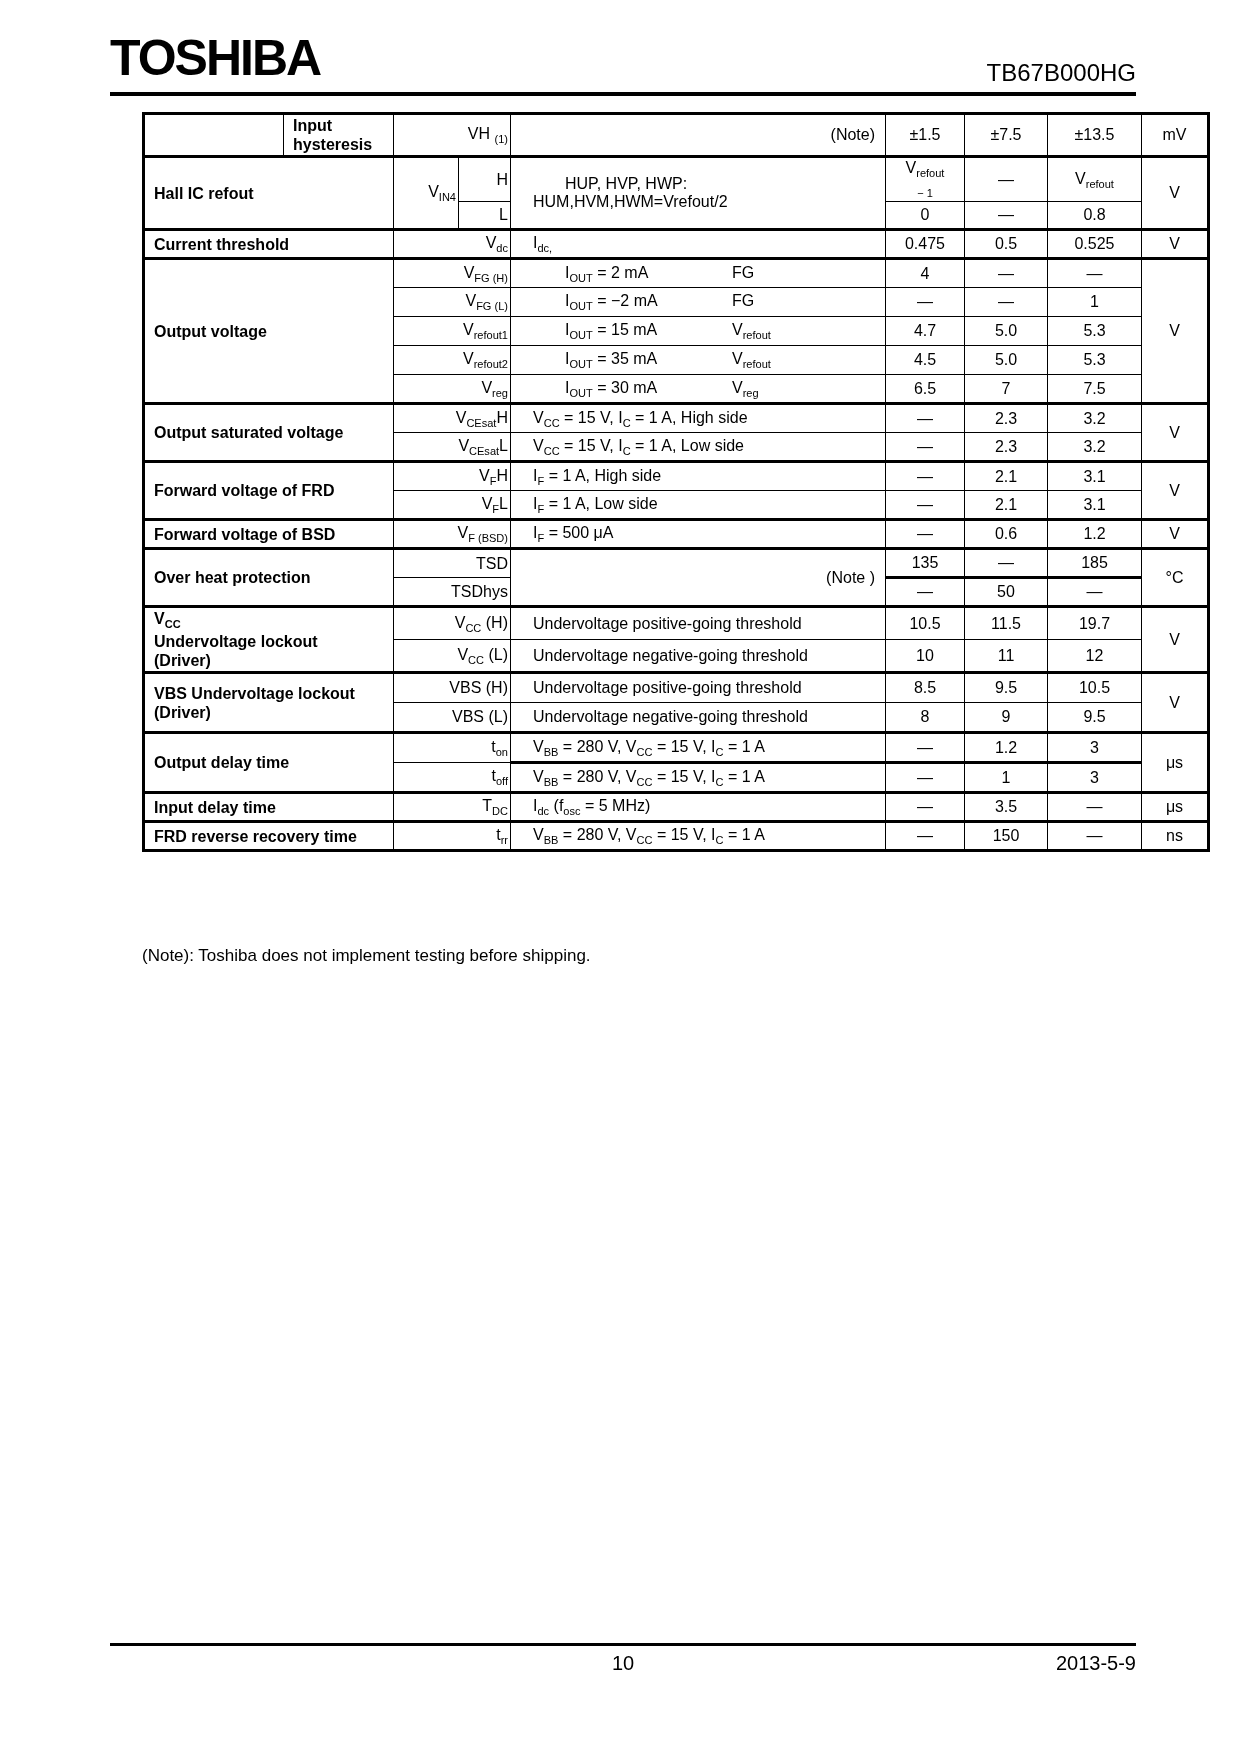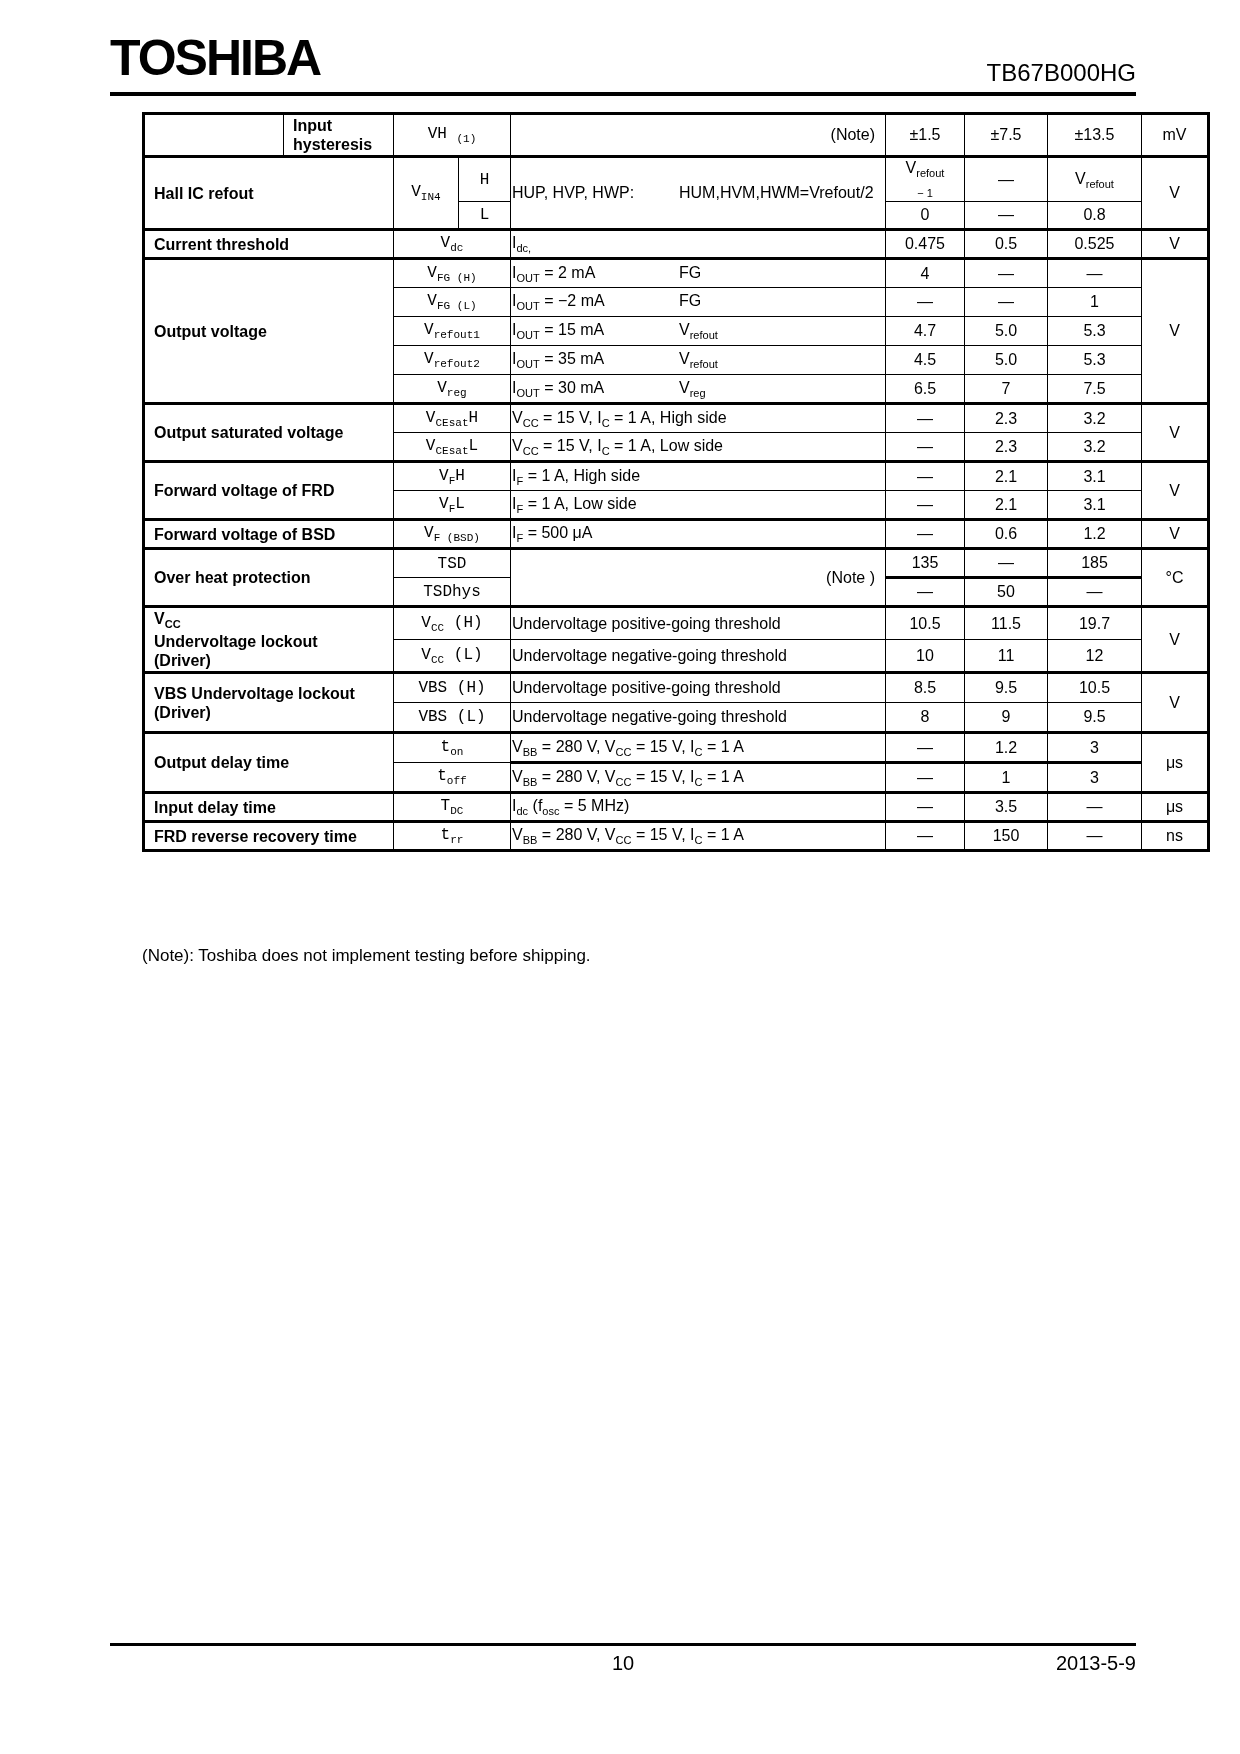--- a/index.html
+++ b/index.html
@@ -10,24 +10,24 @@
   .logo{position:absolute;left:0;bottom:5px;font-size:50px;font-weight:bold;
         letter-spacing:-2px;}
   .part{position:absolute;right:0;bottom:5px;font-size:24px;margin-left:20px;}
   .tbl{position:absolute;left:142px;top:112px;border-collapse:collapse;
        table-layout:fixed;border:3px solid #000;}
   .tbl td{border:1px solid #000;font-size:16px;vertical-align:middle;
           padding:1px 6px;overflow:hidden;}
   tr.gt > td{border-top:3px solid #000;}
   td.bt{border-top:3px solid #000;}
   td.item{text-align:left;padding-left:9px;line-height:1.2;font-weight:bold;}
-  td.sym{text-align:center;padding:1px 2px;font-family:Liberation Mono, monospace;}
-  td.cond{text-align:left;padding-left:1px;}
+  td.sym{text-align:right;padding:1px 2px;}
+  td.cond{text-align:left;padding-left:22px;}
   td.val,td.unit{text-align:center;padding:1px 3px;}
-  .c1{display:inline-block;min-width:167px;}
+  .c1{display:inline-block;min-width:167px;margin-left:32px;}
   .noteR{display:block;text-align:right;padding-right:4px;}
   sub{font-size:69%;}
   .tight{line-height:1.05;}
   tr{height:29px;}
   .trh40{height:41px;} .trh46{height:45px;} .trh28{height:28px;} .trh30{height:30px;}
   .note-line{position:absolute;left:142px;top:946px;font-size:17px;}
   .footer{position:absolute;left:110px;top:1643px;width:1026px;
           border-top:3px solid #000;font-size:20px;}
   .pageno{display:block;text-align:center;padding-top:6px;}
   .fdate{position:absolute;right:0;top:6px;}

